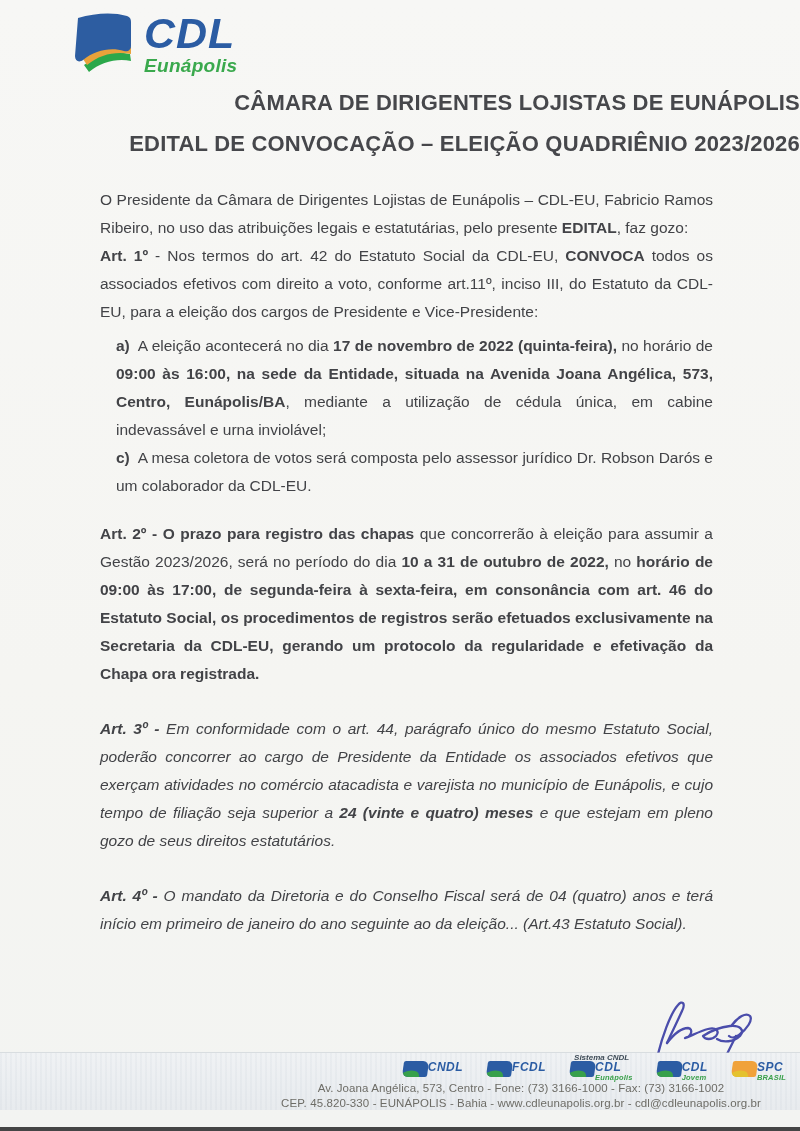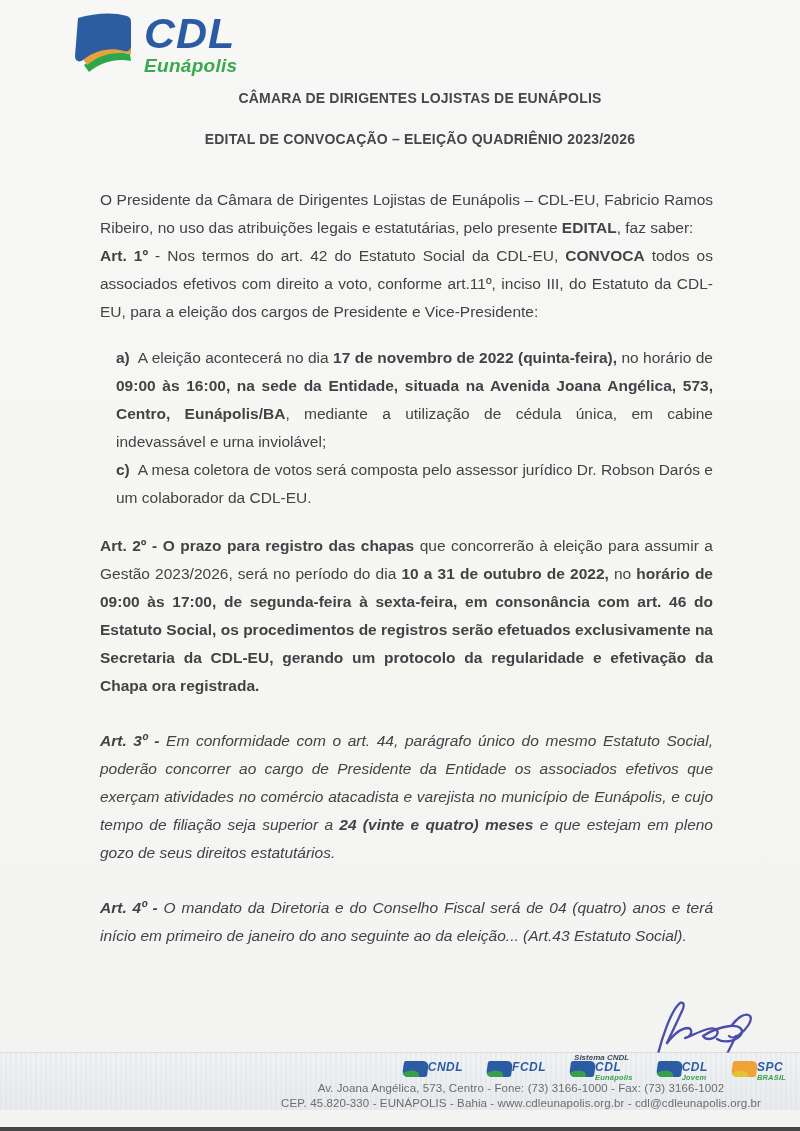--- a/index.html
+++ b/index.html
@@ -8,31 +8,31 @@
   .page{position:absolute;inset:0;background:linear-gradient(180deg,#f7f7f5 0%,#f5f5f2 60%,#f3f4f2 100%);}
 
   
   .logo{position:absolute;left:68px;top:12px;display:flex;align-items:flex-start;}
   .logo-icon{width:70px;height:62px;}
   .logo-text{margin-left:6px;line-height:1;}
   .logo-cdl{font-size:43px;font-weight:700;font-style:italic;color:#2b5ca3;letter-spacing:1px;}
   .logo-city{font-size:19px;font-weight:700;font-style:italic;color:#3aa94d;margin-top:1px;letter-spacing:.3px;}
 
   
-  .title1,.title2{position:absolute;left:40px;width:760px;text-align:center;
-       font-weight:700;color:#46474b;font-size:14px;letter-spacing:.2px;}
+  .title1,.title2{position:absolute;left:40px;width:760px;text-align:right;
+       font-weight:700;color:#46474b;font-size:22px;letter-spacing:.2px;}
   .title1{top:90px;}
   .title2{top:131px;}
 
   
   .doc-body{position:absolute;left:100px;top:186px;width:613px;color:#424347;}
   .para{margin:0;font-size:15.5px;line-height:28px;text-align:justify;}
   .para .b{font-weight:700;}
   .para.indent{padding-left:16px;}
-  .gap-sm{margin-top:18px;}
+  .gap-sm{margin-top:6px;}
   .gap-md{margin-top:20px;}
   .gap-lg{margin-top:27px;font-style:italic;}
 
   
   .signature{position:absolute;left:628px;top:998px;width:152px;height:80px;pointer-events:none;}
 
   
   .footer{position:absolute;left:0;top:1053px;width:800px;height:57px;
       background:linear-gradient(180deg,#f0f2f4 0%,#ebeef1 55%,#e8ebee 100%);
       box-shadow:0 -1px 0 rgba(190,198,206,.5);}
@@ -69,21 +69,21 @@
     <div class="logo-text">
       <div class="logo-cdl">CDL</div>
       <div class="logo-city">Eunápolis</div>
     </div>
   </div>
 
   <div class="title1">CÂMARA DE DIRIGENTES LOJISTAS DE EUNÁPOLIS</div>
   <div class="title2">EDITAL DE CONVOCAÇÃO – ELEIÇÃO QUADRIÊNIO 2023/2026</div>
 
   <div class="doc-body">
-      <p class="para"><span>O Presidente da Câmara de Dirigentes Lojistas de Eunápolis – CDL-EU, Fabricio Ramos Ribeiro, no uso das atribuições legais e estatutárias, pelo presente </span><span class="b">EDITAL</span><span>, faz saber:</span></p>
+      <p class="para"><span>O Presidente da Câmara de Dirigentes Lojistas de Eunápolis – CDL-EU, Fabricio Ramos Ribeiro, no uso das atribuições legais e estatutárias, pelo presente </span><span class="b">EDITAL</span><span>, faz gozo:</span></p>
       <p class="para"><span class="b">Art. 1º</span><span> - Nos termos do art. 42 do Estatuto Social da CDL-EU, </span><span class="b">CONVOCA</span><span> todos os associados efetivos com direito a voto, conforme art.11º, inciso III, do Estatuto da CDL-EU, para a eleição dos cargos de Presidente e Vice-Presidente:</span></p>
       <p class="para indent gap-sm"><span class="b">a)</span><span>&nbsp; A eleição acontecerá no dia </span><span class="b">17 de novembro de 2022 (quinta-feira),</span><span> no horário de </span><span class="b">09:00 às 16:00, na sede da Entidade, situada na Avenida Joana Angélica, 573, Centro, Eunápolis/BA</span><span>, mediante a utilização de cédula única, em cabine indevassável e urna inviolável;</span></p>
       <p class="para indent"><span class="b">c)</span><span>&nbsp; A mesa coletora de votos será composta pelo assessor jurídico Dr. Robson Darós e um colaborador da CDL-EU.</span></p>
       <p class="para gap-md"><span class="b">Art. 2º - O prazo para registro das chapas</span><span> que concorrerão à eleição para assumir a Gestão 2023/2026, será no período do dia </span><span class="b">10 a 31 de outubro de 2022,</span><span> no </span><span class="b">horário de 09:00 às 17:00, de segunda-feira à sexta-feira, em consonância com art. 46 do Estatuto Social, os procedimentos de registros serão efetuados exclusivamente na Secretaria da CDL-EU, gerando um protocolo da regularidade e efetivação da Chapa ora registrada.</span></p>
       <p class="para gap-lg"><span class="b">Art. 3º -</span><span> Em conformidade com o art. 44, parágrafo único do mesmo Estatuto Social, poderão concorrer ao cargo de Presidente da Entidade os associados efetivos que exerçam atividades no comércio atacadista e varejista no município de Eunápolis, e cujo tempo de filiação seja superior a </span><span class="b">24 (vinte e quatro) meses</span><span> e que estejam em pleno gozo de seus direitos estatutários.</span></p>
       <p class="para gap-lg"><span class="b">Art. 4º -</span><span> O mandato da Diretoria e do Conselho Fiscal será de 04 (quatro) anos e terá início em primeiro de janeiro do ano seguinte ao da eleição... (Art.43 Estatuto Social).</span></p>
     </div>
 
   <svg class="signature" viewBox="0 0 152 80">
     <g stroke="#3c3fa5" stroke-width="2.3" fill="none" stroke-linecap="round" stroke-linejoin="round" opacity="0.92">

